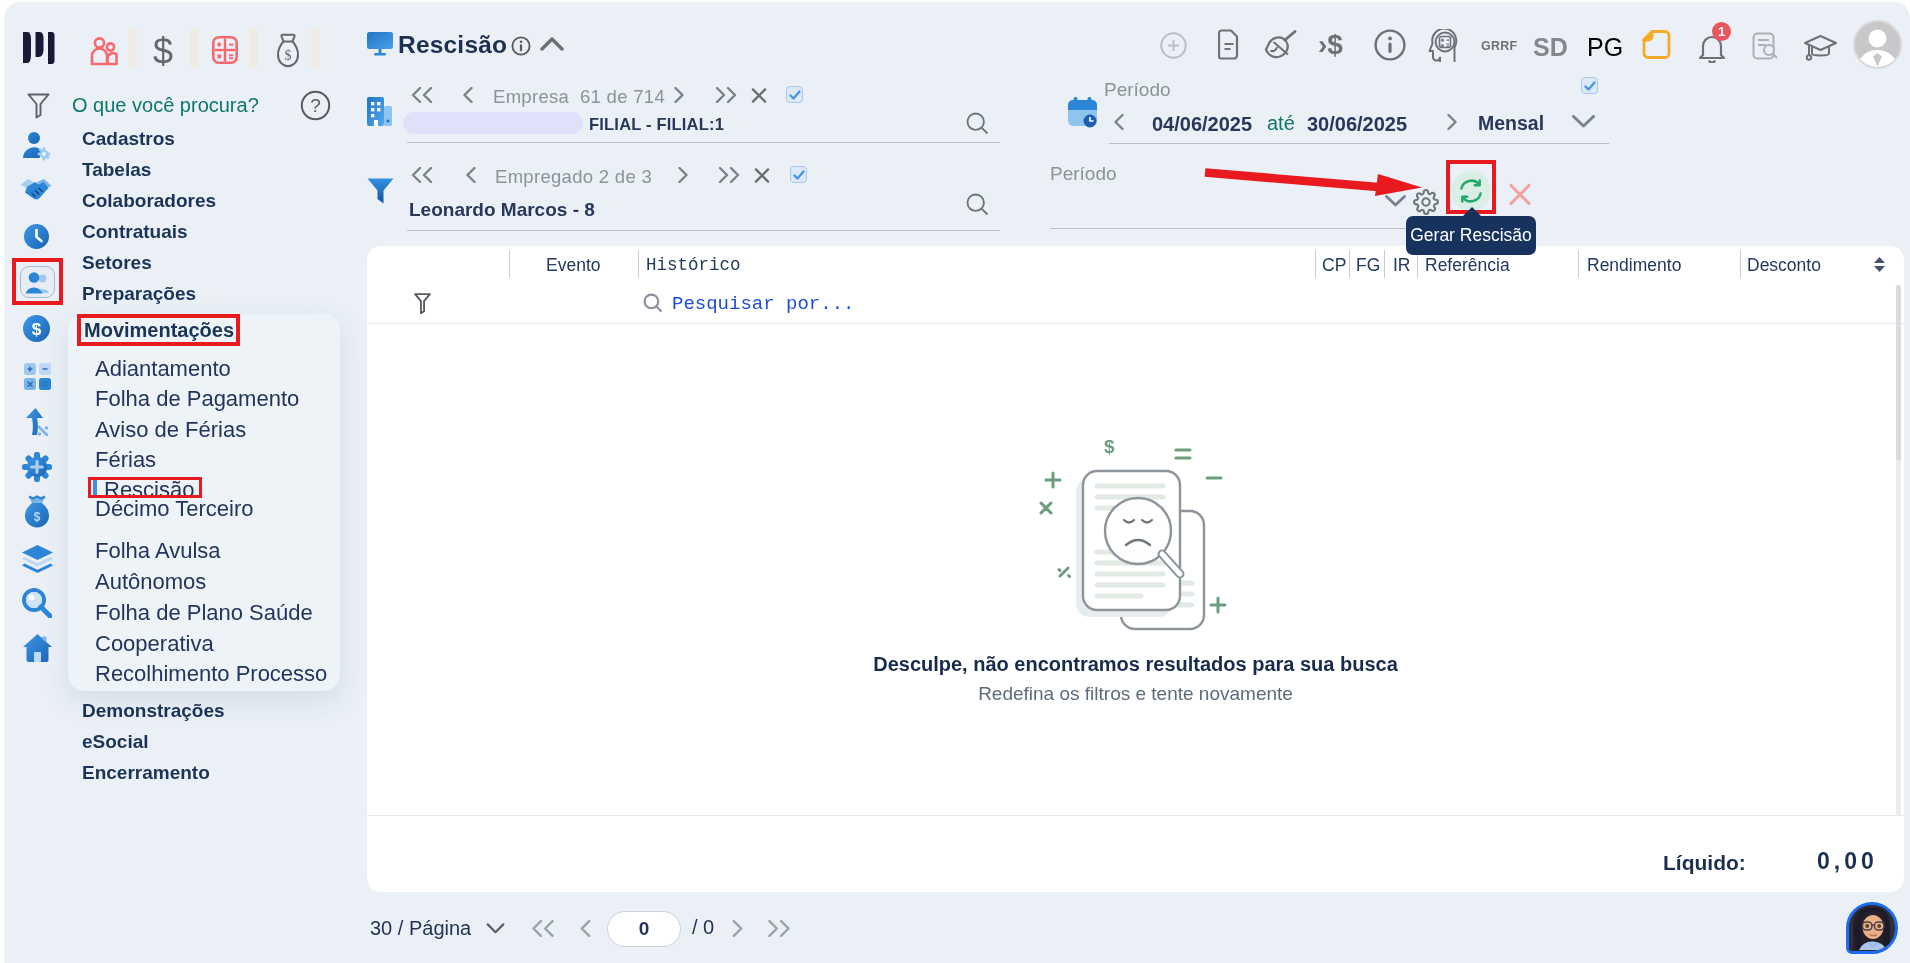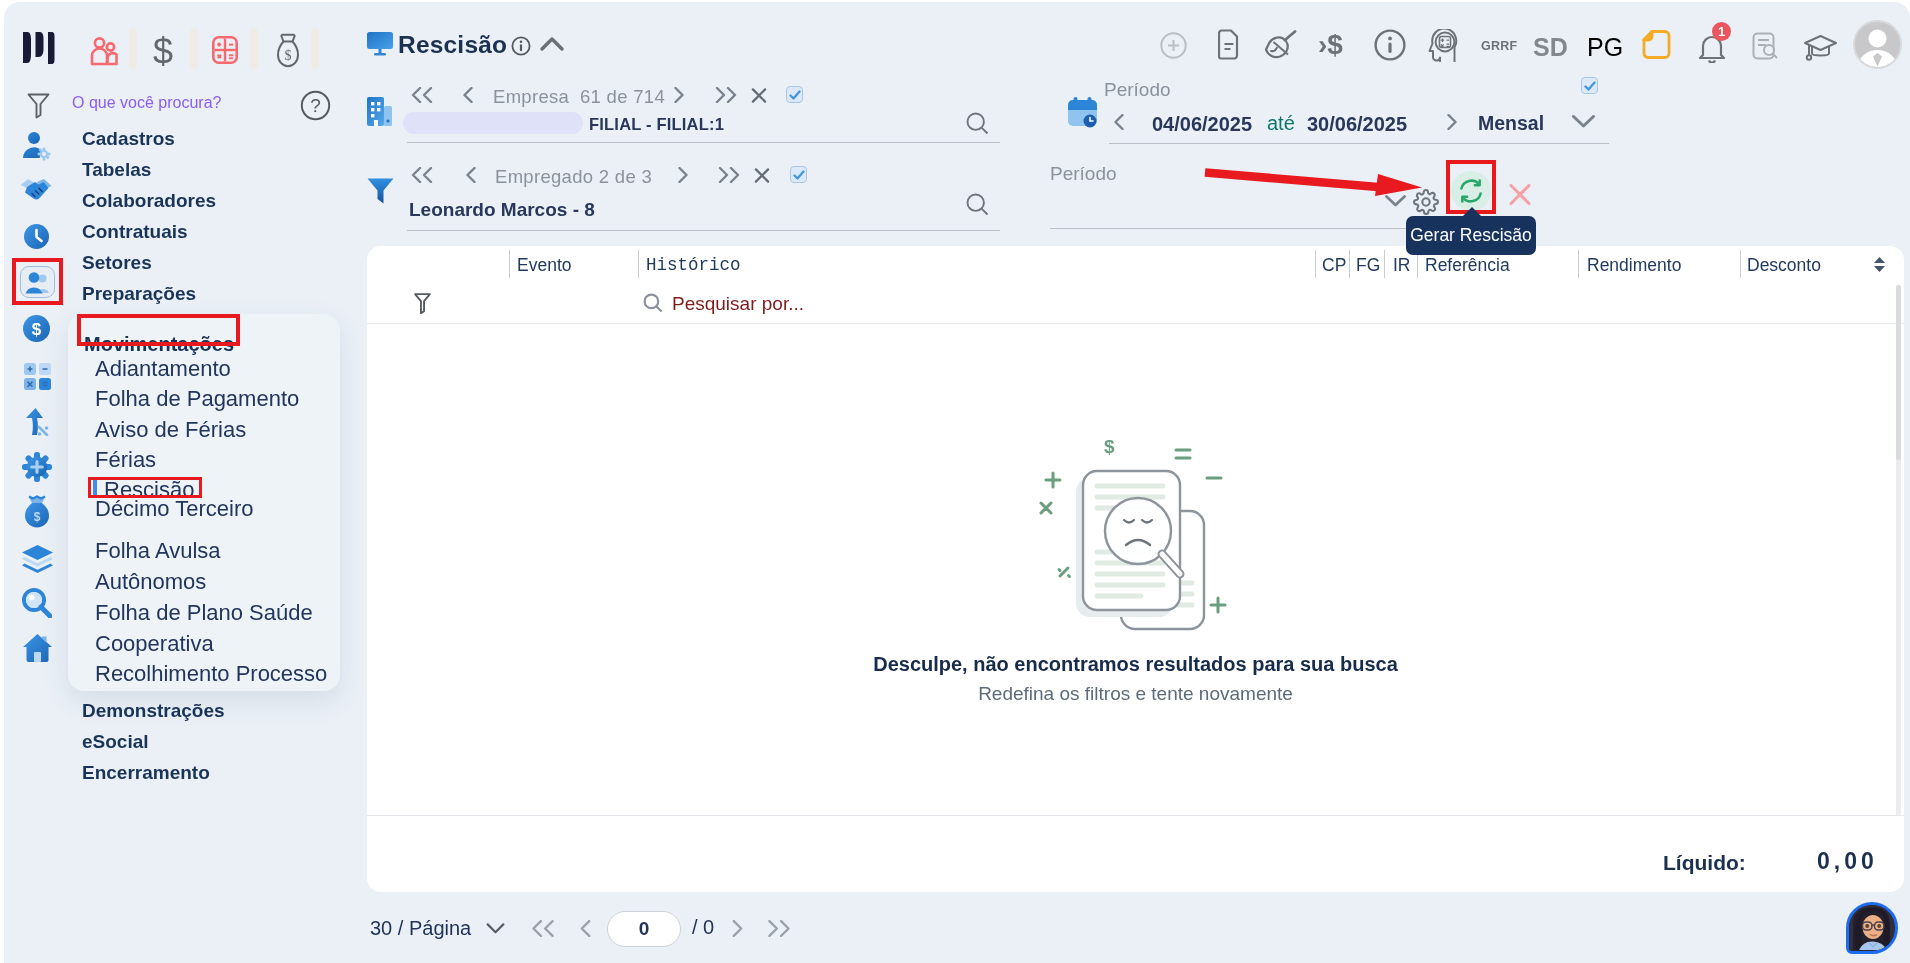--- a/index.html
+++ b/index.html
@@ -49,38 +49,38 @@
 <svg class="abs" style="left:277px;top:32px;" width="22" height="36" viewBox="0 0 22 36" fill="none" stroke="#63686e" stroke-width="2">
   <path d="M6.5 9.5 L4.5 4.5 a1.3 1.3 0 0 1 1.2 -1.8 h10.6 a1.3 1.3 0 0 1 1.2 1.8 l-2 5" stroke-linejoin="round"></path>
   <path d="M6.5 9.5 h9 c3.5 3.8 5.5 7.6 5.5 13.4 a10 11.3 0 0 1 -20 0 c0 -5.8 2 -9.6 5.5 -13.4 z" stroke-linejoin="round"></path>
   <text x="11" y="27.5" font-size="14" fill="#63686e" stroke="none" text-anchor="middle" font-family="Liberation Serif">$</text>
 </svg>
 <div class="abs" style="left:311px;top:28px;width:8px;height:41px;background:#f0ebe5;border-radius:4px;"></div>
 
 <svg class="abs" style="left:27px;top:93px;" width="23" height="26" viewBox="0 0 23 26" fill="none" stroke="#5c6167" stroke-width="1.9">
   <path d="M1.5 1.5 h20 l-8 9.5 v11 l-4 2.5 v-13.5 z" stroke-linejoin="round"></path>
 </svg>
-<div class="abs" style="left:72px;top:94px;font-size:16px;color:#8b5cf6;">O que você procura?</div>
+<div class="abs" style="left:72px;top:94px;font-size:20px;color:#0f766e;">O que você procura?</div>
 <svg class="abs" style="left:300px;top:90px;" width="31" height="31" viewBox="0 0 31 31" fill="none">
   <circle cx="15.5" cy="15.5" r="13.7" stroke="#555a60" stroke-width="2"></circle>
   <text x="15.5" y="22" text-anchor="middle" font-size="19" fill="#555a60" font-family="Liberation Sans">?</text>
 </svg>
 
 <div class="mi" style="top:128px;">Cadastros</div>
 <div class="mi" style="top:159px;">Tabelas</div>
 <div class="mi" style="top:190px;">Colaboradores</div>
 <div class="mi" style="top:221px;">Contratuais</div>
 <div class="mi" style="top:252px;">Setores</div>
 <div class="mi" style="top:283px;">Preparações</div>
 <div class="mi" style="top:700px;">Demonstrações</div>
 <div class="mi" style="top:731px;">eSocial</div>
 <div class="mi" style="top:762px;">Encerramento</div>
 
 <div class="abs" style="left:68px;top:314px;width:272px;height:377px;background:#eef3f8;border-radius:16px;box-shadow:0 10px 28px rgba(40,60,90,.10);"></div>
-<div class="abs" style="left:84px;top:333px;font-size:20px;font-weight:bold;color:#1a3457;">Movimentações</div>
+<div class="abs" style="left:84px;top:319px;font-size:20px;font-weight:bold;color:#1a3457;">Movimentações</div>
 <div class="sub" style="top:356px;">Adiantamento</div>
 <div class="sub" style="top:386px;">Folha de Pagamento</div>
 <div class="sub" style="top:417px;">Aviso de Férias</div>
 <div class="sub" style="top:447px;">Férias</div>
 <div class="abs" style="left:93px;top:478px;width:4px;height:19px;background:#3d8ee8;"></div>
 <div class="sub" style="left:104px;top:477px;">Rescisão</div>
 <div class="sub" style="top:496px;">Décimo Terceiro</div>
 <div class="sub" style="top:538px;">Folha Avulsa</div>
 <div class="sub" style="top:569px;">Autônomos</div>
 <div class="sub" style="top:600px;">Folha de Plano Saúde</div>
@@ -286,21 +286,21 @@
   </div>
 <div class="abs" style="left:409px;top:199px;font-size:19px;font-weight:bold;color:#29375a;">Leonardo Marcos - 8</div>
 <svg class="abs" style="left:966px;top:193px;" width="23" height="23" viewBox="0 0 23 23" fill="none" stroke="#6d747c" stroke-width="1.9">
   <circle cx="9.7" cy="9.7" r="8.2"></circle>
     <line x1="15.8" y1="15.8" x2="21.5" y2="21.5"></line>
 </svg>
 <div class="abs" style="left:407px;top:230px;width:593px;height:1px;background:#babfc8;"></div>
 
 <div class="abs" style="left:367px;top:246px;width:1537px;height:646px;background:#fff;border-radius:14px;"></div>
 <div class="sep" style="left:509px;"></div>
-<div class="hdr" style="left:517px;top:255px;">Evento</div>
+<div class="hdr" style="left:546px;top:255px;">Evento</div>
 <div class="sep" style="left:638px;"></div>
 <div class="hdr" style="left:646px;top:255px;font-family:Liberation Mono, monospace;">Histórico</div>
 <div class="sep" style="left:1315px;"></div>
 <div class="hdr" style="left:1322px;top:255px;">CP</div>
 <div class="sep" style="left:1349px;"></div>
 <div class="hdr" style="left:1356px;top:255px;">FG</div>
 <div class="sep" style="left:1384px;"></div>
 <div class="hdr" style="left:1393px;top:255px;">IR</div>
 <div class="sep" style="left:1417px;"></div>
 <div class="hdr" style="left:1425px;top:255px;">Referência</div>
@@ -312,21 +312,21 @@
   <path d="M2 7 L7.5 1 L13 7 z"></path>
     <path d="M2 10 L7.5 16 L13 10 z"></path>
 </svg>
 <svg class="abs" style="left:413px;top:293px;" width="19" height="21" viewBox="0 0 22 27" fill="none" stroke="#555a60" stroke-width="2.4">
   <path d="M1.5 1.5 h19 l-7.5 9 v13 l-4 2.5 v-15.5 z" stroke-linejoin="round"></path>
 </svg>
 <svg class="abs" style="left:643px;top:293px;" width="20" height="20" viewBox="0 0 20 20" fill="none" stroke="#8b929c" stroke-width="2.2">
   <circle cx="8.4" cy="8.4" r="6.8"></circle>
     <line x1="13.5" y1="13.5" x2="18.5" y2="18.5"></line>
 </svg>
-<div class="abs" style="left:672px;top:293px;font-size:19px;color:#7f1d1d;">Pesquisar por...</div>
+<div class="abs" style="left:672px;top:293px;font-size:19px;color:#1d4ed8;font-family:Liberation Mono, monospace;">Pesquisar por...</div>
 <div class="abs" style="left:367px;top:323px;width:1537px;height:1px;background:#e4e8ed;"></div>
 
 <div class="abs" style="left:1896px;top:285px;width:5px;height:531px;background:#ececf0;border-radius:3px;"></div>
 <div class="abs" style="left:1896px;top:285px;width:5px;height:175px;background:#d8dbdf;border-radius:3px;"></div>
 
 <svg class="abs" style="left:1030px;top:430px;" width="210" height="210" viewBox="0 0 210 210">
   <text x="74" y="23" font-size="19" fill="#6b9e7f" font-family="Liberation Sans" font-weight="bold">$</text>
   <g stroke="#6b9e7f" stroke-width="3" stroke-linecap="round" fill="none">
     <path d="M146 20 h14 M146 28 h14"></path>
     <path d="M23 43 v14 M16 50 h14"></path>

